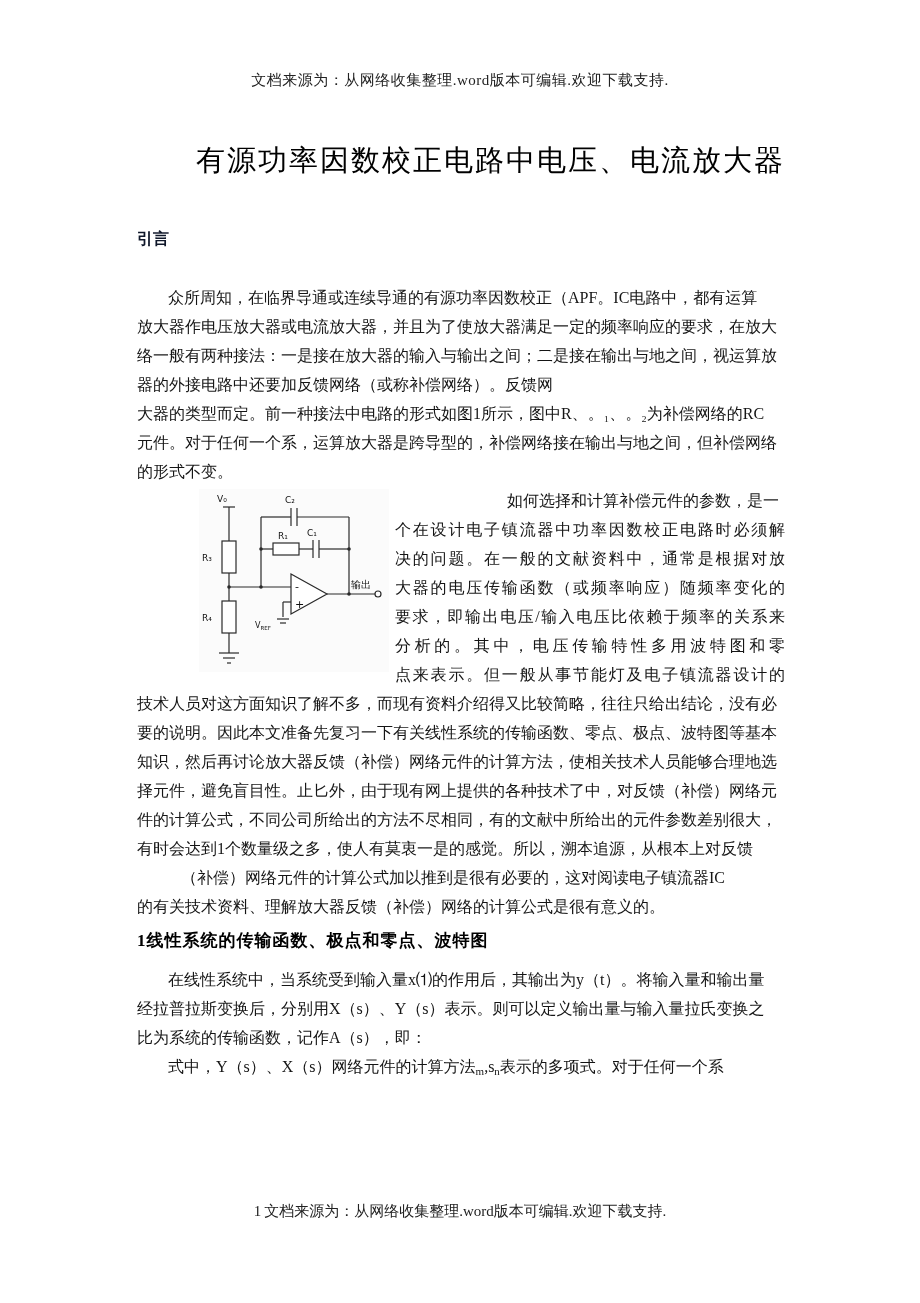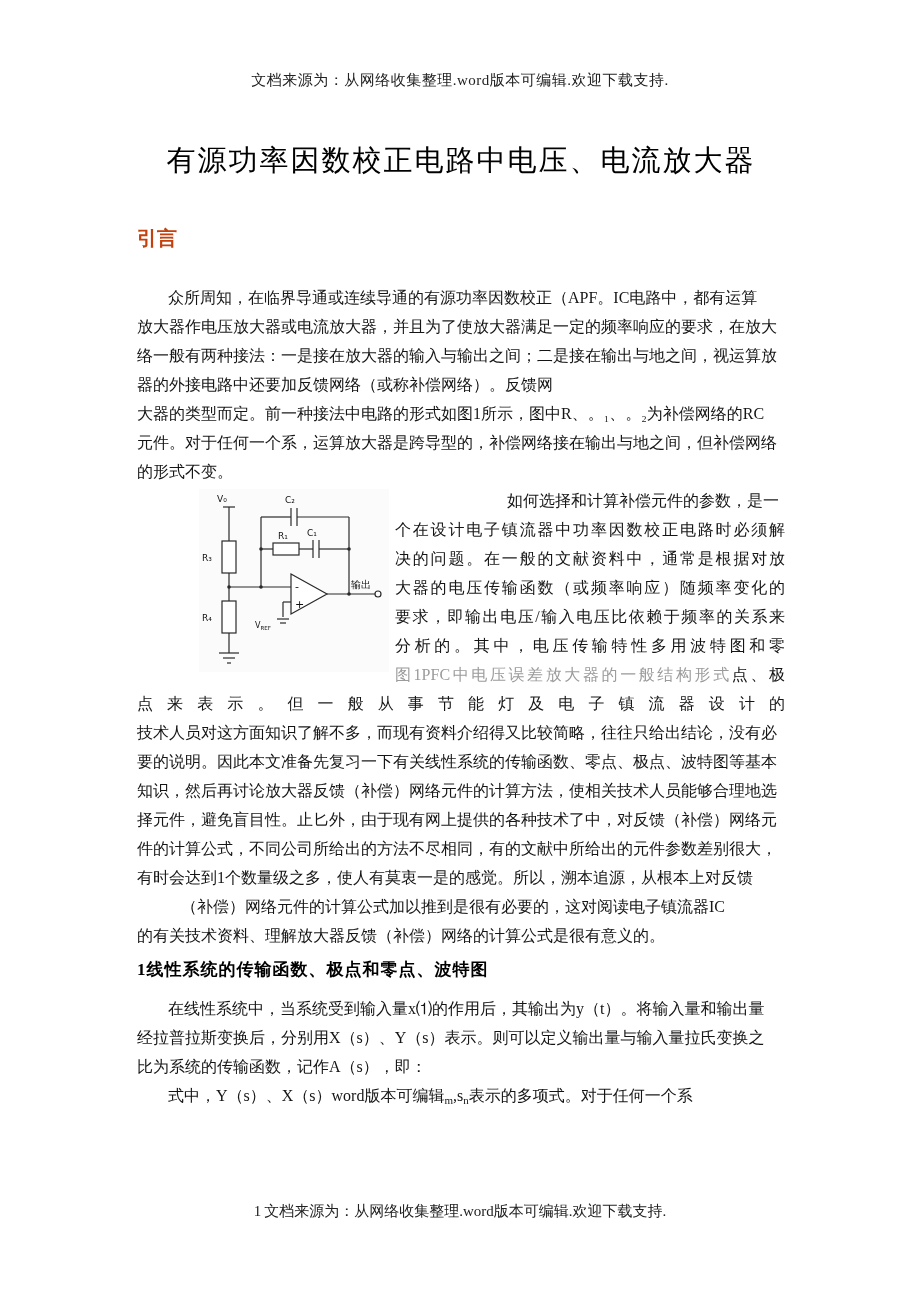--- a/index.html
+++ b/index.html
@@ -6,22 +6,22 @@
   html,body { background:#ffffff; }
   .page {
     position:relative; width:920px; height:1303px; background:#ffffff;
     font-family:"Liberation Serif","DejaVu Serif",serif; color:#151515; overflow:hidden;border-radius:15px;
   }
   .header-note {
     position:absolute; top:71px; left:0; width:100%; text-align:center;
     font-size:15px; color:#222; letter-spacing:.5px;
   }
   .content { padding:136px 135px 0 137px; }
-  .doc-title { text-align:center; font-size:29px; line-height:48px; letter-spacing:2px; color:#000; font-weight:400; }
-  .h-intro { margin-top:42px; font-size:20px; line-height:25px; font-weight:bold; color:#c2410c; }
+  .doc-title { text-align:right; font-size:29px; line-height:48px; letter-spacing:2px; color:#000; font-weight:400; }
+  .h-intro { margin-top:42px; font-size:16px; line-height:25px; font-weight:bold; color:#0f172a; }
   .para { font-size:16px; line-height:29px; color:#151515; }
   .p1 { margin-top:32px; }
   .ti31 { text-indent:31px; }
   .ti112 { text-indent:112px; }
   .ti44 { text-indent:44px; }
   .stretch { text-align:justify; text-align-last:justify; }
   .caption { color:#9b9b9b; }
   .figure { float:left; width:190px; height:183px; margin:3px 6px 0 62px; }
   .h-sec { margin-top:6px; font-size:17px; line-height:28px; font-weight:bold; letter-spacing:1px; color:#000; }
   .p3 { margin-top:10px; }
@@ -123,42 +123,39 @@
           </g>
         </svg>
       </div>
 
       <div class="ti112">如何选择和计算补偿元件的参数，是一</div>
       <div class="stretch">个在设计电子镇流器中功率因数校正电路时必须解</div>
       <div class="stretch">决的问题。在一般的文献资料中，通常是根据对放</div>
       <div class="stretch">大器的电压传输函数（或频率响应）随频率变化的</div>
       <div class="stretch">要求，即输出电压/输入电压比依赖于频率的关系来</div>
       <div class="stretch">分析的。其中，电压传输特性多用波特图和零</div>
-      <div class="stretch">
-        <span class="caption">图1PFC中电压误差放大器的一般结构形式</span><span>点、极</span>
-      </div>
       <div class="stretch">点来表示。但一般从事节能灯及电子镇流器设计的</div>
       <div>技术人员对这方面知识了解不多，而现有资料介绍得又比较简略，往往只给出结论，没有必</div>
       <div>要的说明。因此本文准备先复习一下有关线性系统的传输函数、零点、极点、波特图等基本</div>
       <div>知识，然后再讨论放大器反馈（补偿）网络元件的计算方法，使相关技术人员能够合理地选</div>
       <div>择元件，避免盲目性。止匕外，由于现有网上提供的各种技术了中，对反馈（补偿）网络元</div>
       <div>件的计算公式，不同公司所给出的方法不尽相同，有的文献中所给出的元件参数差别很大，</div>
       <div>有时会达到1个数量级之多，使人有莫衷一是的感觉。所以，溯本追源，从根本上对反馈</div>
       <div class="ti44">（补偿）网络元件的计算公式加以推到是很有必要的，这对阅读电子镇流器IC</div>
       <div>的有关技术资料、理解放大器反馈（补偿）网络的计算公式是很有意义的。</div>
     </div>
 
     <h2 class="h-sec">1线性系统的传输函数、极点和零点、波特图</h2>
 
     <div class="para p3">
       <div class="ti31">在线性系统中，当系统受到输入量x⑴的作用后，其输出为y（t）。将输入量和输出量</div>
       <div>经拉普拉斯变换后，分别用X（s）、Y（s）表示。则可以定义输出量与输入量拉氏变换之</div>
       <div>比为系统的传输函数，记作A（s），即：</div>
       <div class="ti31">
-        <span>式中，Y（s）、X（s）word版本可编辑</span><span class="subsc">m</span><span>,s</span><span class="subsc">n</span><span>表示的多项式。对于任何一个系</span>
+        <span>式中，Y（s）、X（s）网络元件的计算方法</span><span class="subsc">m</span><span>,s</span><span class="subsc">n</span><span>表示的多项式。对于任何一个系</span>
       </div>
     </div>
 
   </div>
 
   <div class="footer-note">
     <span class="pgnum">1</span><span>文档来源为：从网络收集整理.word版本可编辑.欢迎下载支持.</span>
   </div>
 
 </div>

